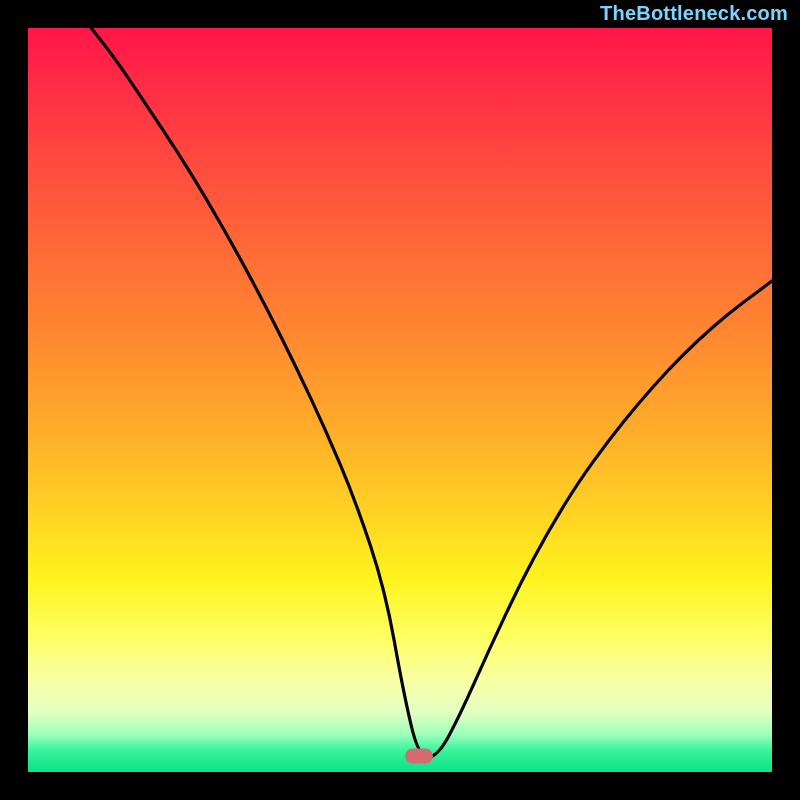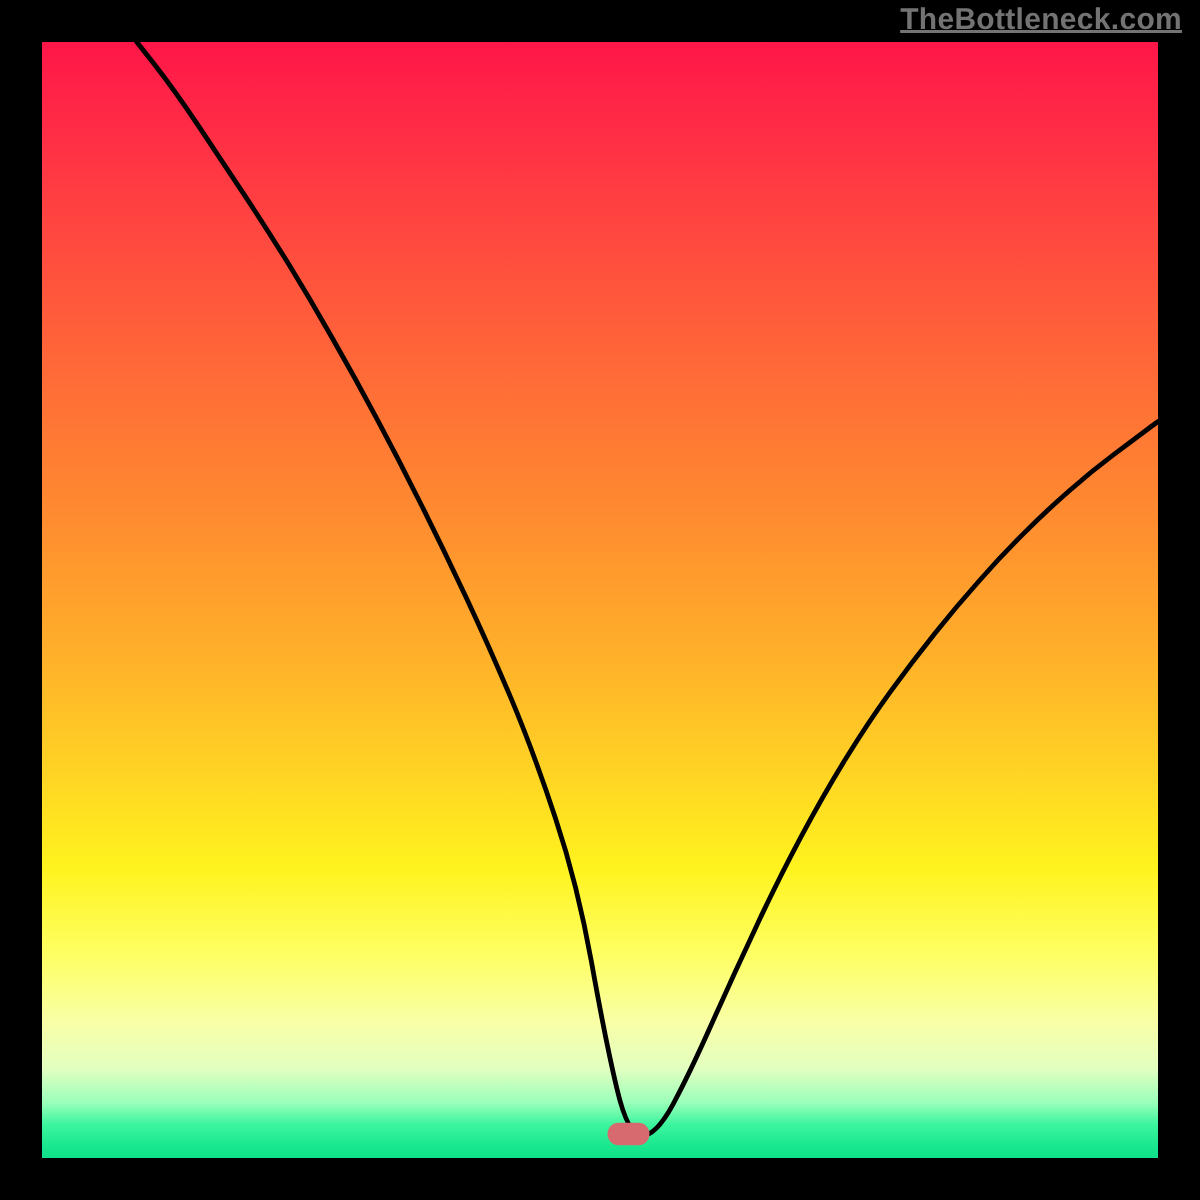--- a/index.html
+++ b/index.html
@@ -14,26 +14,25 @@
   .frame {
     position: relative;
     width: 800px;
     height: 800px;
     background: #000;
   }
   .watermark {
     position: absolute;
     top: 2px;
     right: 12px;
-    color: #737373;
+    color: #7dd3fc;
     font-size: 20px;
     font-weight: 600;
     letter-spacing: 0.2px;
     user-select: none;
-    text-decoration: underline;
   }
   .plot-area {
     position: absolute;
     left: 28px;
     top: 28px;
     width: 744px;
     height: 744px;
     
     background: linear-gradient(
       to bottom,

